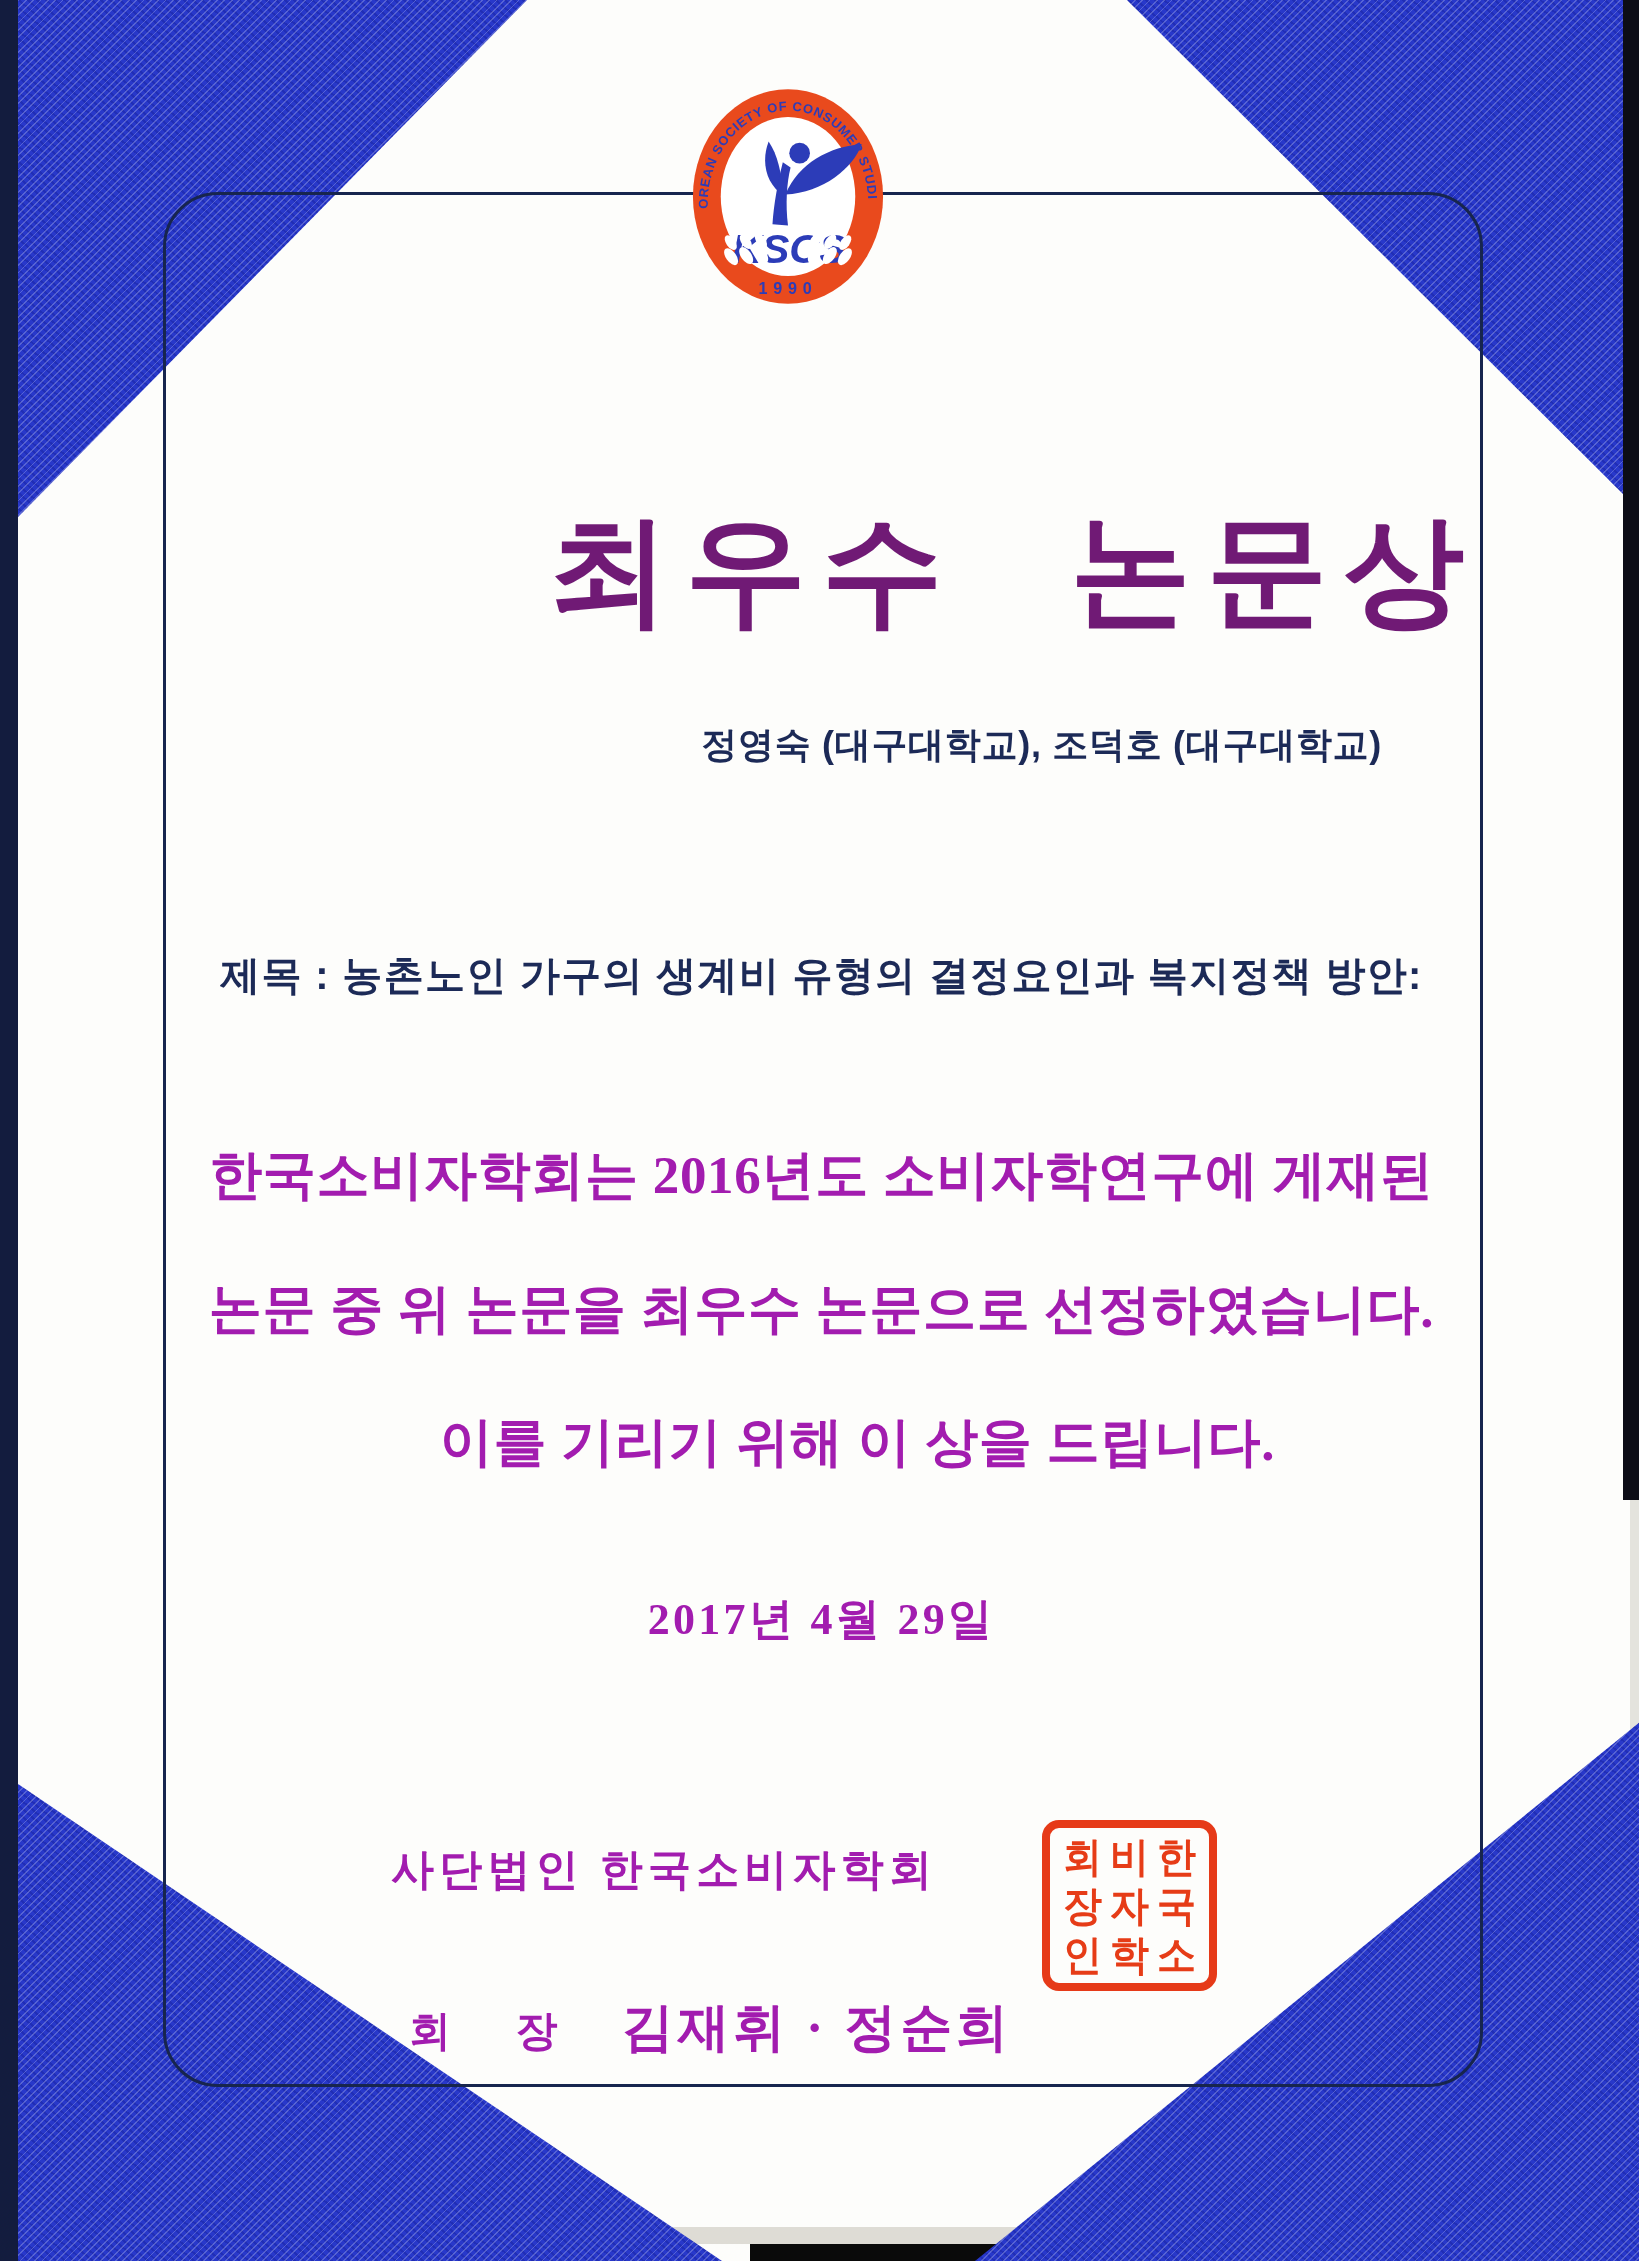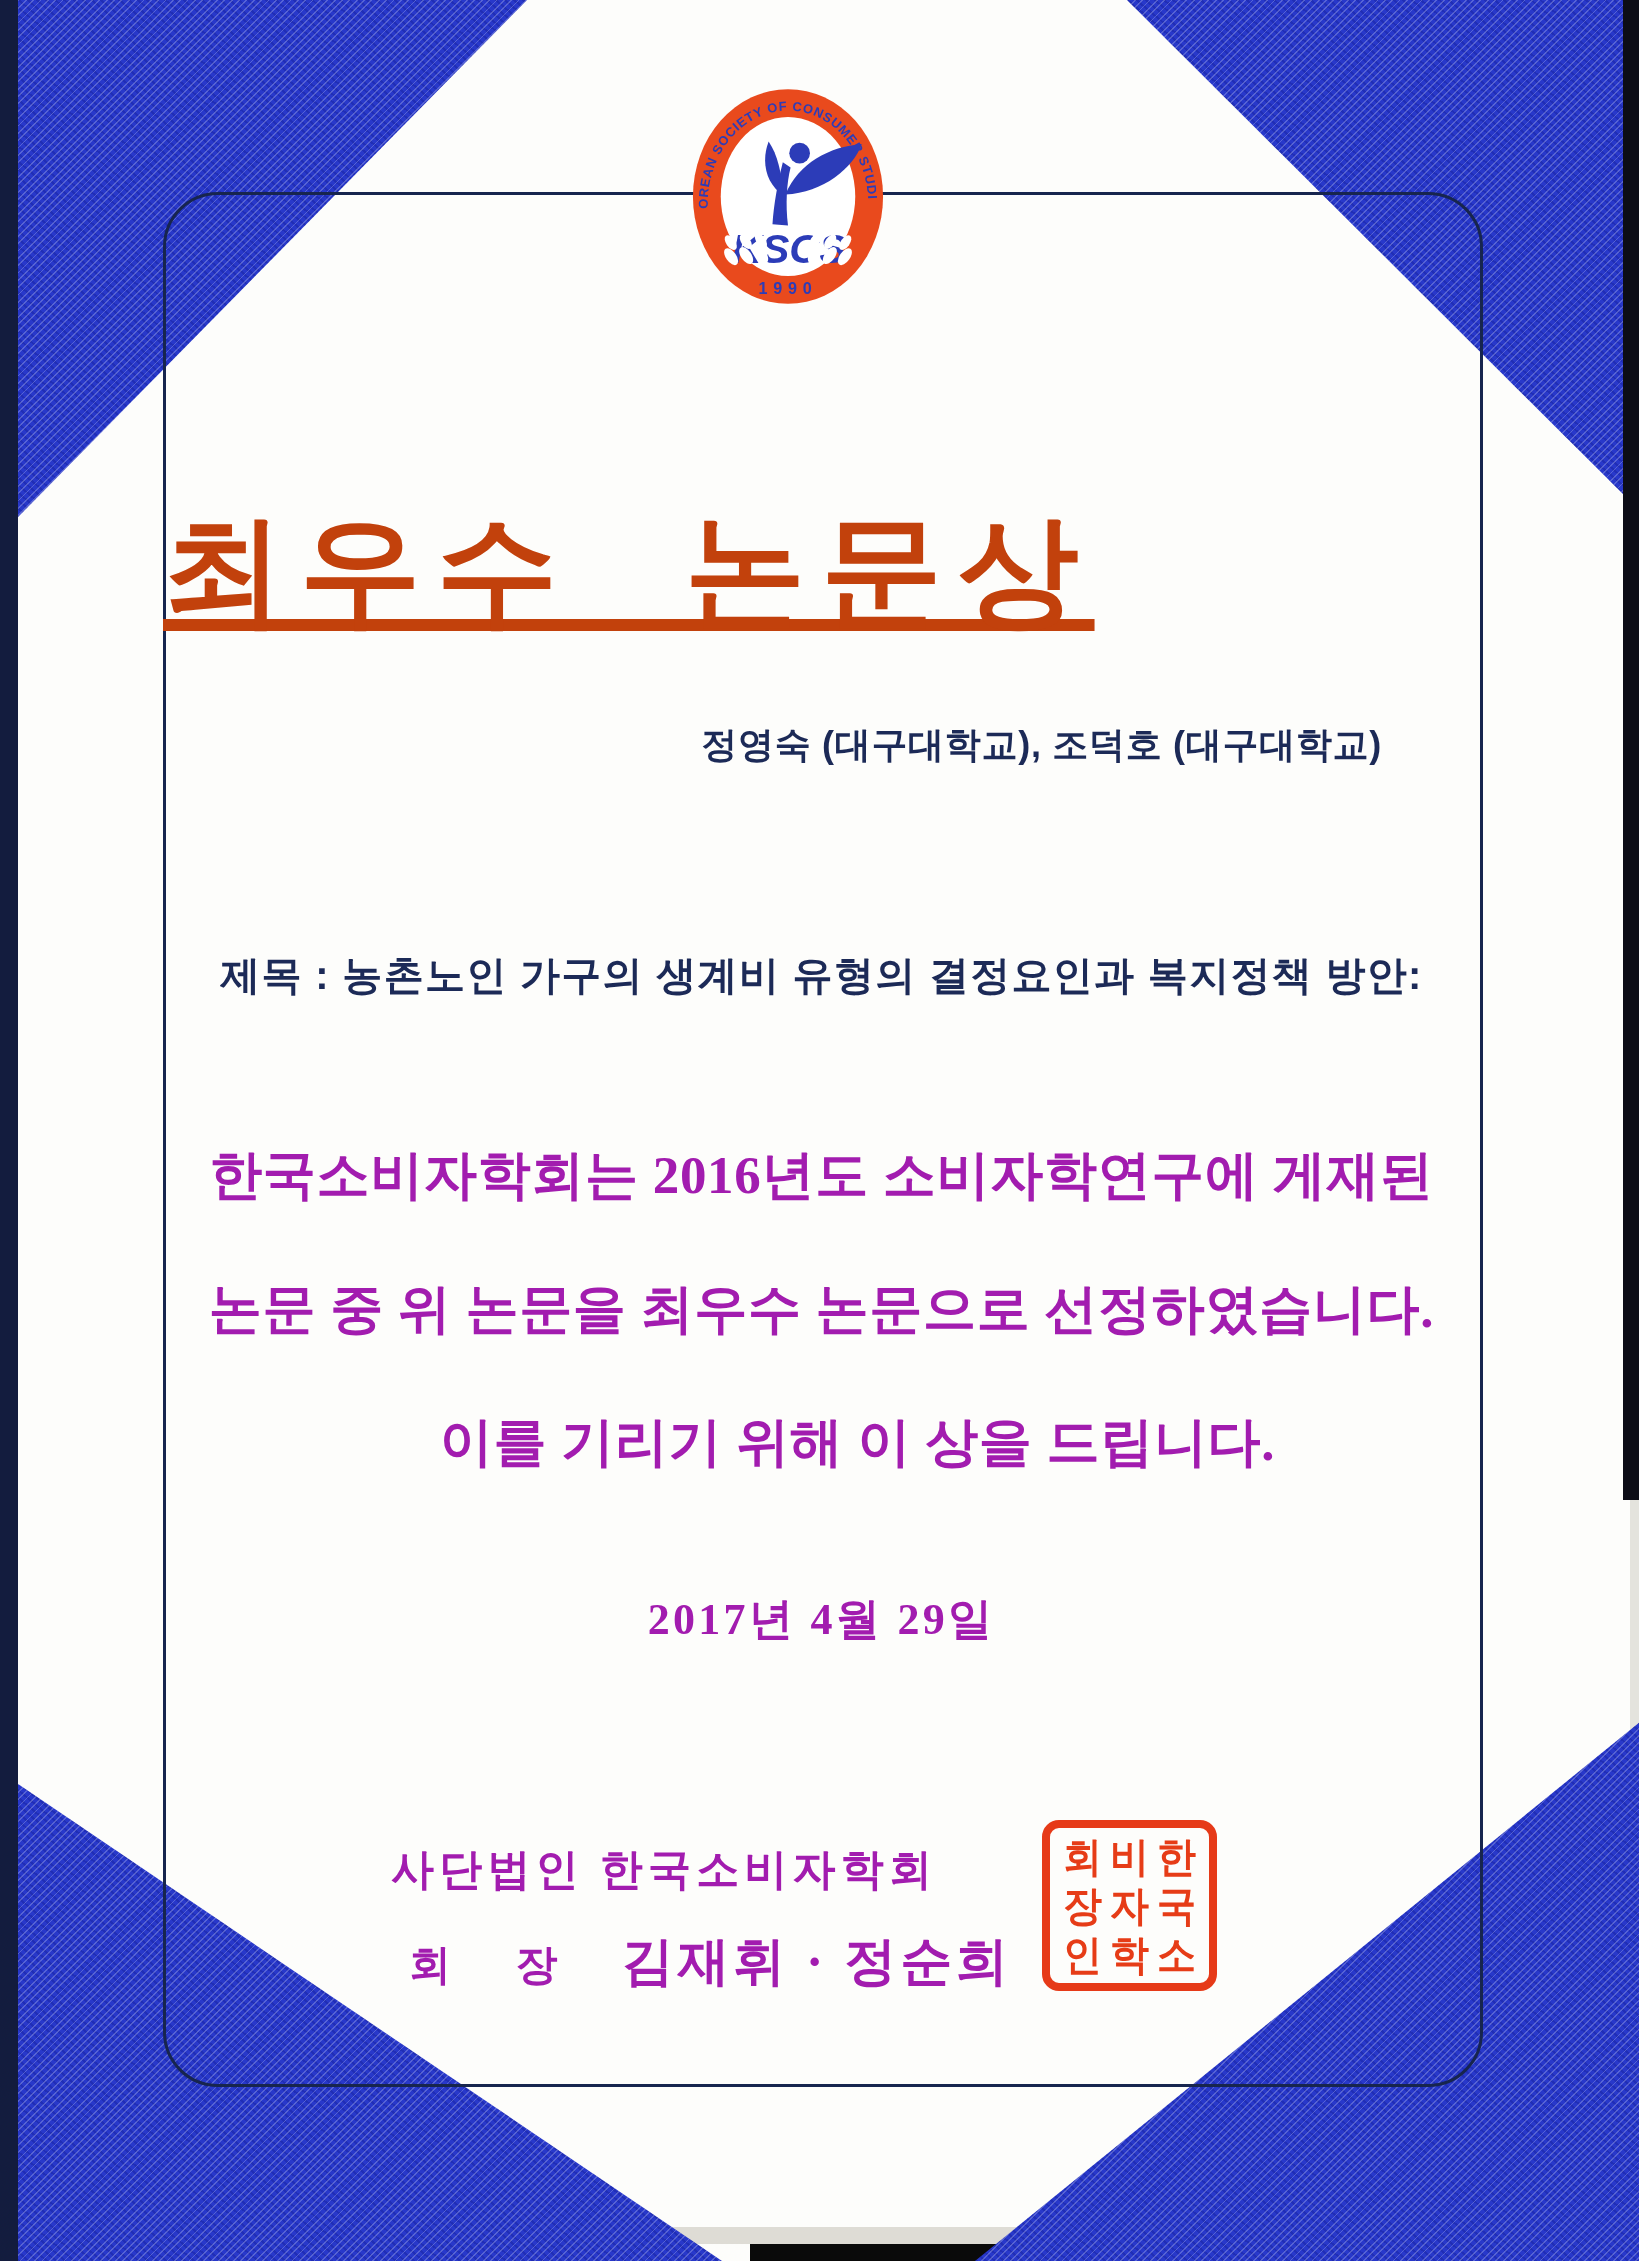--- a/index.html
+++ b/index.html
@@ -22,36 +22,36 @@
   .tri-tr{right:17px;top:0;width:496px;height:494px;clip-path:polygon(0 0,100% 0,100% 100%);}
   .tri-bl{left:18px;top:1784px;width:704px;height:477px;clip-path:polygon(0 0,100% 100%,0 100%);}
   .tri-br{right:0;top:1722px;width:665px;height:539px;clip-path:polygon(100% 0,100% 100%,0 100%);}
   
   .cert-border{position:absolute;left:163px;top:192px;width:1314px;height:1889px;
     border:3.3px solid #17254e;border-radius:55px;z-index:2;}
   
   .logo{position:absolute;left:691px;top:87px;width:194px;height:219px;z-index:3;}
   
   .tblock{position:absolute;left:163px;width:1317px;z-index:3;color:#1c2a57;}
-  .award-title{top:490px;text-align:left;font-size:121px;font-weight:900;
-    color:#c2410c;letter-spacing:15.7px;word-spacing:62px;text-decoration:underline;}
+  .award-title{top:490px;text-align:right;font-size:121px;font-weight:900;
+    color:#701a75;letter-spacing:15.7px;word-spacing:62px;}
   .authors{top:708px;text-align:right;padding-right:98px;box-sizing:border-box;
     font-size:36px;font-weight:600;letter-spacing:0.7px;margin-top:13px;}
   .paper-title{text-align:center;font-size:40px;font-weight:700;letter-spacing:1.3px;margin-top:30px;}
   .paper-title-1{top:918px;}
   .paper-title-2{top:986px;}
   .serif{font-family:"Liberation Serif",serif;color:#a21caf;}
   .body-line{text-align:center;font-size:53px;font-weight:600;letter-spacing:0.7px;}
   .body-1{top:1140px;}
   .body-2{top:1274px;}
   .body-3{top:1407px;margin-left:36px;}
   .date-line{top:1590px;text-align:center;font-size:44px;font-weight:700;letter-spacing:3.3px;}
   .org-block{position:absolute;left:391px;width:639px;z-index:3;text-align:left;}
   .org-line{top:1841px;font-size:43px;font-weight:600;letter-spacing:5.2px;}
-  .president-line{top:1927px;display:flex;justify-content:center;align-items:baseline;gap:37px;}
+  .president-line{top:1993px;display:flex;justify-content:center;align-items:baseline;gap:37px;}
   .president-label{font-size:42px;font-weight:600;letter-spacing:27px;}
   .president-names{font-size:52px;font-weight:700;letter-spacing:3.9px;}
   
   .seal{position:absolute;left:1042px;top:1820px;width:175px;height:171px;z-index:3;
     border:8.5px solid #e63a18;border-radius:17px;box-sizing:border-box;
     display:flex;flex-direction:row-reverse;justify-content:center;align-items:center;gap:3.9px;
     background:rgba(255,255,255,0);}
   .seal-col{width:43px;font-size:39px;line-height:46px;word-break:break-all;
     text-align:center;color:#e63c17;font-weight:800;transform:scaleY(1.06);
     font-family:"Liberation Sans",sans-serif;}

